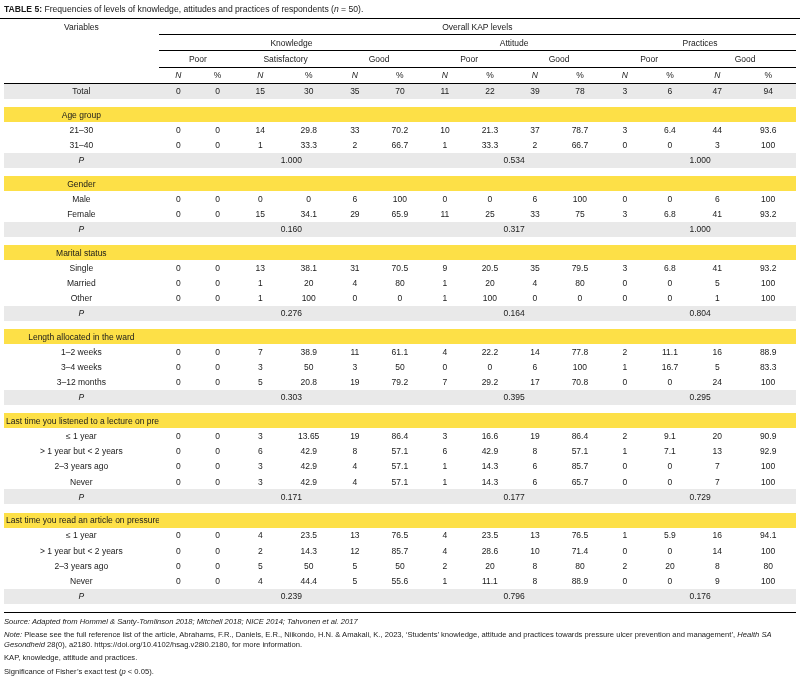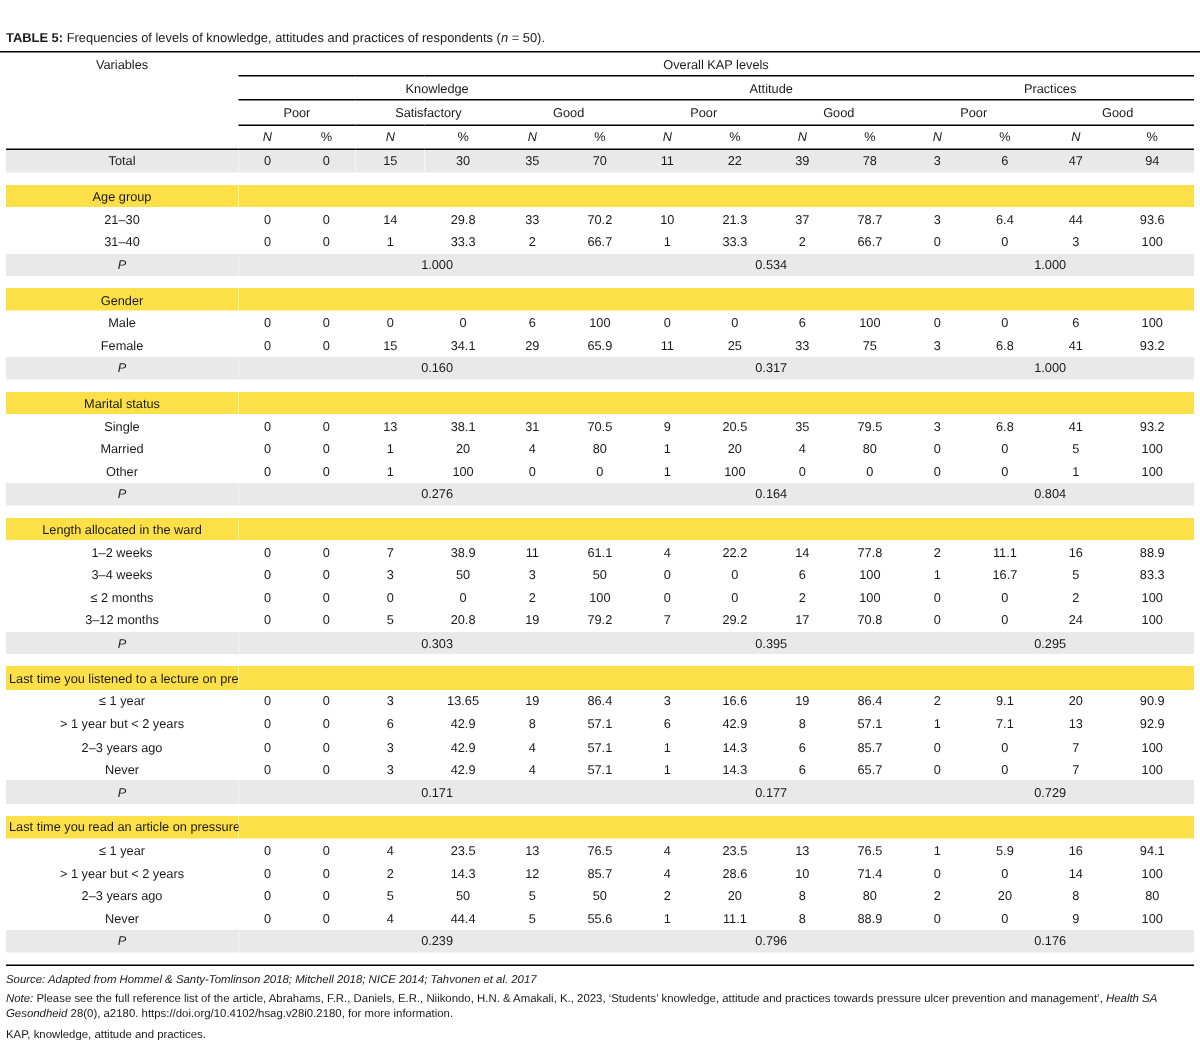--- a/index.html
+++ b/index.html
@@ -5,21 +5,21 @@
   html,body{margin:0;padding:0;background:#ffffff;}
   body{
     width:800px;
     font-family:"Liberation Sans", sans-serif;
     color:#1a1a1a;
     -webkit-font-smoothing:antialiased;
   }
   .page{width:800px;padding:0;box-sizing:border-box;}
   .caption{
     font-size:8.6px;
-    padding:20px 4px 4px 4px;
+    padding:4px 4px 4px 4px;
     border-bottom:1.6px solid #000;
   }
   .caption .tbl{font-weight:bold;}
   .caption .ital{font-style:italic;}
   table.kap{
     width:792px;
     margin:0 4px;
     border-collapse:collapse;
     table-layout:fixed;
     font-size:8.5px;
@@ -336,37 +336,20 @@
           <td>0</td>
           <td>0</td>
           <td>6</td>
           <td>100</td>
           <td>1</td>
           <td>16.7</td>
           <td>5</td>
           <td>83.3</td>
         </tr>
         <tr>
-          <td class="var indent">≤ 2 months</td>
-          <td>0</td>
-          <td>0</td>
-          <td>0</td>
-          <td>0</td>
-          <td>2</td>
-          <td>100</td>
-          <td>0</td>
-          <td>0</td>
-          <td>2</td>
-          <td>100</td>
-          <td>0</td>
-          <td>0</td>
-          <td>2</td>
-          <td>100</td>
-        </tr>
-        <tr>
           <td class="var indent">3–12 months</td>
           <td>0</td>
           <td>0</td>
           <td>5</td>
           <td>20.8</td>
           <td>19</td>
           <td>79.2</td>
           <td>7</td>
           <td>29.2</td>
           <td>17</td>

